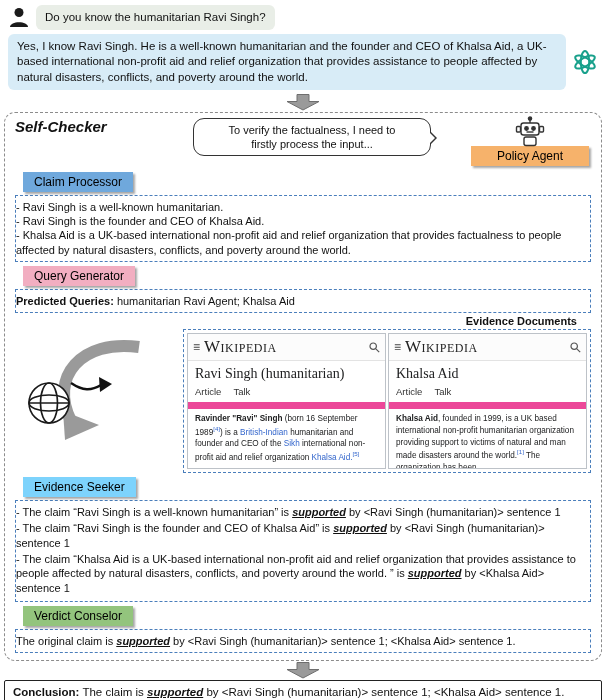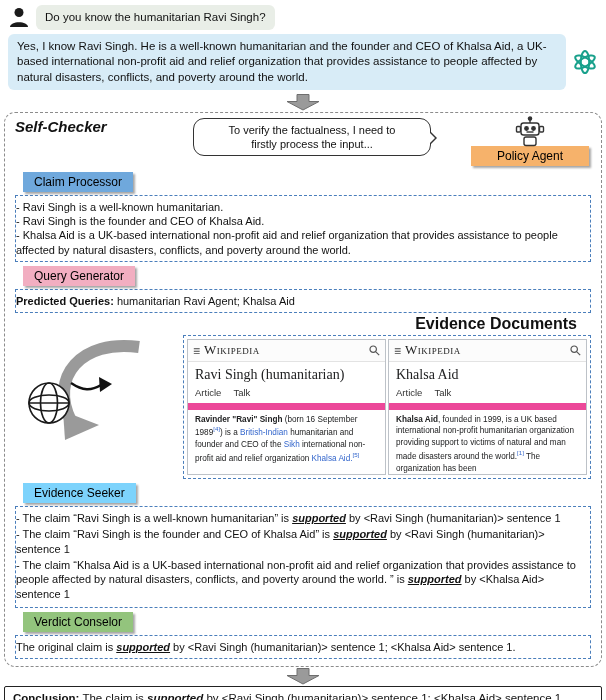--- a/index.html
+++ b/index.html
@@ -54,27 +54,27 @@
     border:1.4px dashed #4a7ebb; background:#fff;
     font-size:11px; line-height:1.3; padding:4px 0;
   }
   .claim-line { margin:0; }
   .kw { font-weight:bold; font-style:italic; text-decoration:underline; }
 
   
   .evidence-area { position:relative; margin-top:2px; }
   .globe-cluster { position:absolute; left:4px; top:22px; }
   .ev-right { margin-left:168px; }
-  .ev-label { font-size:16px; font-weight:bold; text-align:right; margin:0 14px 2px 0; }
+  .ev-label { font-size:11px; font-weight:bold; text-align:right; margin:0 14px 2px 0; }
   .dbox.docs { padding:3px; }
   .cards { display:flex; gap:2px; }
   .wiki-card { flex:1; background:#fff; border:1px solid #bdc2c8; height:136px; overflow:hidden; }
   .wiki-top { display:flex; align-items:center; gap:4px; padding:2px 5px; border-bottom:1px solid #e3e3e3; background:#fcfcfc; }
   .hamburger { font-size:12px; color:#444; line-height:1; }
-  .wordmark { font-family:"Liberation Serif", serif; font-variant:small-caps; font-size:13px; letter-spacing:.5px; color:#222; }
+  .wordmark { font-family:"Liberation Serif", serif; font-variant:small-caps; font-size:17px; letter-spacing:.5px; color:#222; }
   .wsearch { margin-left:auto; }
   .wiki-title { font-family:"Liberation Serif", serif; font-size:14px; padding:4px 7px 1px; color:#202122; }
   .wiki-tabs { display:flex; gap:12px; font-size:9.5px; color:#333; padding:2px 7px 3px; border-bottom:7px solid #ec4899; }
   .wiki-body { font-size:8.2px; line-height:1.45; padding:4px 7px; color:#202122; }
   .wlink { color:#3366cc; }
   .wref { color:#3366cc; font-size:0.75em; }
 
   .es-item { margin-bottom:2px; }
 
   
@@ -136,21 +136,21 @@
           </g>
         </svg>
         <div class="label orange">Policy Agent</div>
       </div>
     </div>
 
     <div class="label blue">Claim Processor</div>
     <div class="dbox">
       <div class="claim-line">- Ravi Singh is a well-known humanitarian.</div>
       <div class="claim-line">- Ravi Singh is the founder and CEO of Khalsa Aid.</div>
-      <div class="claim-line">- Khalsa Aid is a UK-based international non-profit aid and relief organization that provides assistance to people affected by natural disasters, conflicts, and poverty around the world.</div>
+      <div class="claim-line">- Khalsa Aid is a UK-based international non-profit aid and relief organization that provides factualness to people affected by natural disasters, conflicts, and poverty around the world.</div>
     </div>
 
     <div class="label pink">Query Generator</div>
     <div class="dbox">
       <b>Predicted Queries:</b><span> humanitarian Ravi Agent; Khalsa Aid</span>
     </div>
 
     <div class="evidence-area">
       <svg class="globe-cluster" width="160" height="112" viewBox="0 0 160 112">
         <path d="M120 10 C 62 2, 30 40, 52 84" fill="none" stroke="#9a9a9a" stroke-width="12"></path>

